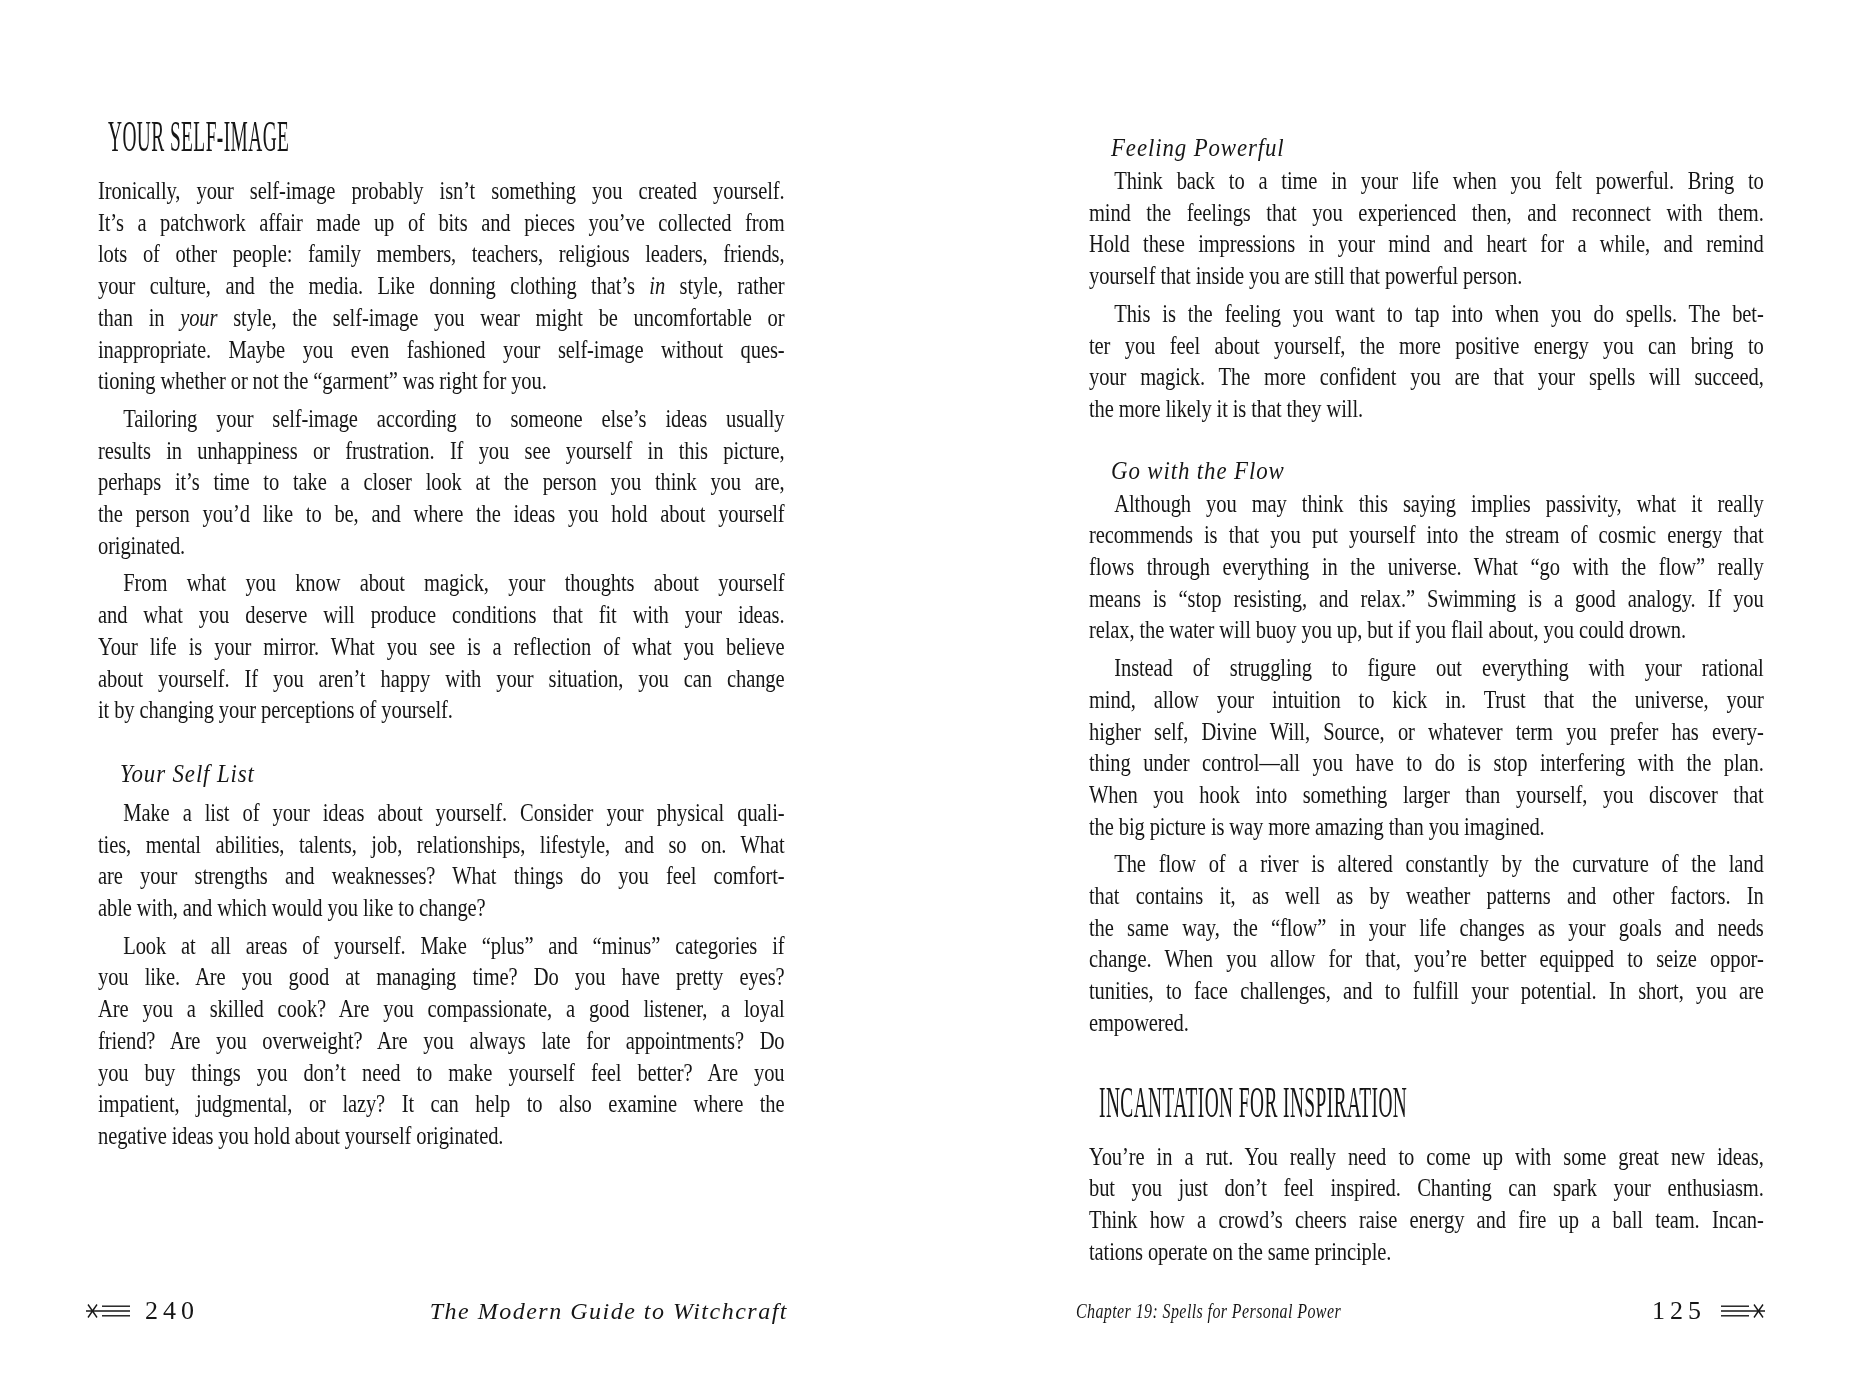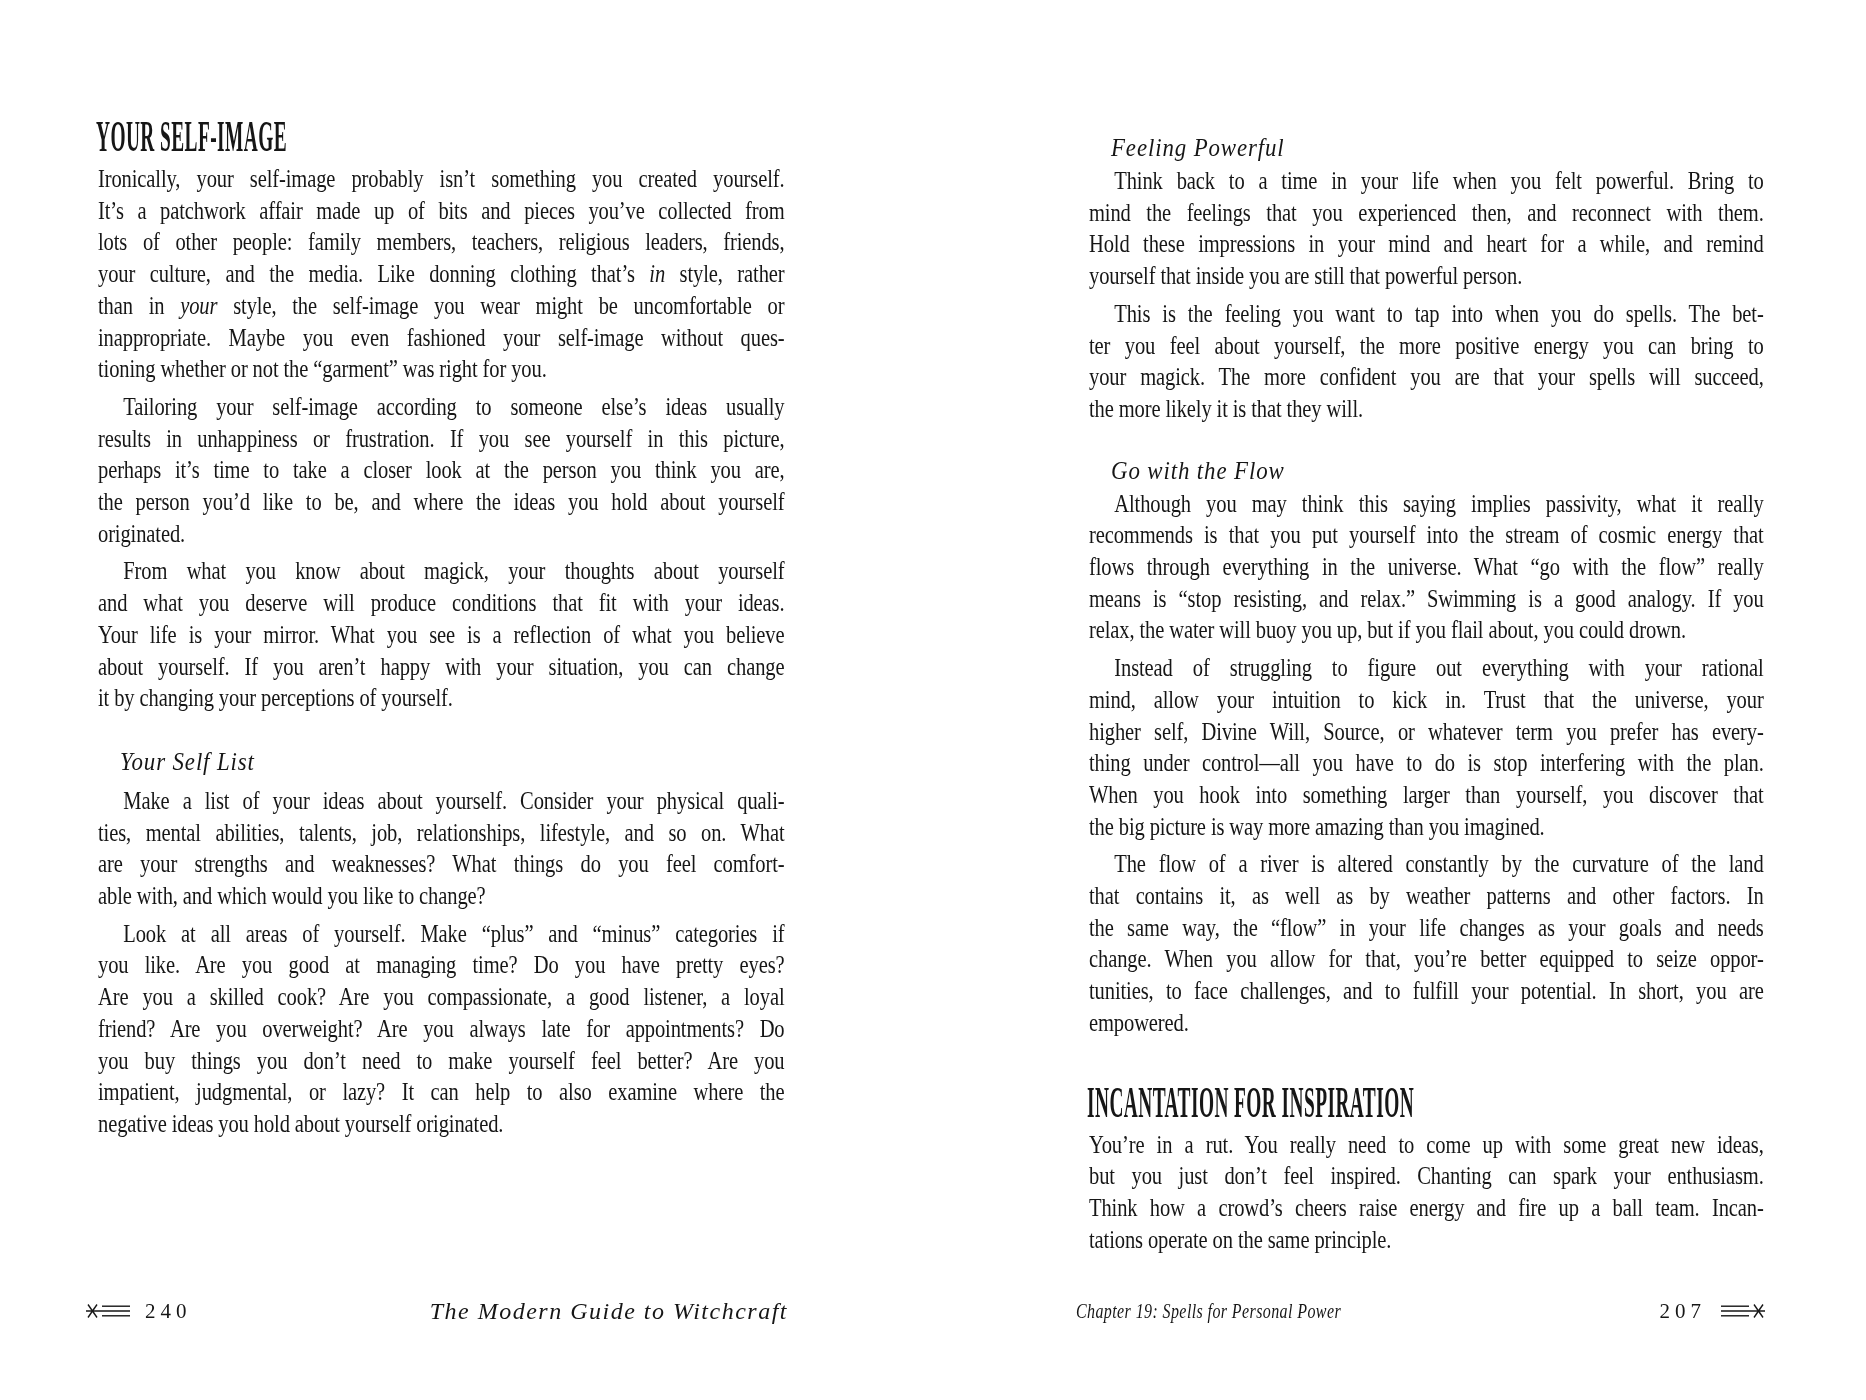--- a/index.html
+++ b/index.html
@@ -15,21 +15,21 @@
   .line{
     font-size:26px;line-height:31.7px;letter-spacing:-0.15px;
     text-align:justify;text-align-last:justify;text-justify:inter-word;
     transform:scaleX(0.79);transform-origin:0 0;white-space:normal;
   }
   .line.last{text-align-last:left;}
   .line.indent{padding-left:32px;}
   .line i{font-style:italic;}
 
   
-  .display-heading{margin:4px;height:44px;line-height:44px;font-weight:700;}
+  .display-heading{margin:16px;height:44px;line-height:44px;font-weight:400;}
   .display-heading .squeeze{
     display:inline-block;font-size:44px;letter-spacing:1px;
     transform:scale(0.44,1);transform-origin:0 100%;white-space:nowrap;
   }
   .dh-left{margin-top:115px;}
   .dh-incant{margin-top:42px;}
 
   
   .subhead{margin:0;line-height:30px;font-weight:400;font-style:italic;margin-left:28px;}
   .subhead .squeeze-sm{display:inline-block;font-size:26px;letter-spacing:1px;
@@ -39,21 +39,21 @@
   .sh-flow{margin-top:31px;}
   .para-after-subhead{margin-top:0;}
   .para-after-heading{margin-top:4px;}
 
   
   .footer{position:absolute;top:1296px;height:30px;display:flex;align-items:center;
           justify-content:space-between;font-size:21px;}
   #footer-left{left:85px;width:703px;}
   #footer-right{left:1076px;width:690px;}
   .footer-group{display:flex;align-items:center;gap:14px;}
-  .page-number{letter-spacing:5px;font-size:21px;}
+  .page-number{letter-spacing:5px;font-size:26px;}
   .book-title{font-style:italic;font-size:24px;letter-spacing:1.5px;white-space:nowrap;}
   .chapter-title{font-style:italic;font-size:20px;letter-spacing:0.5px;white-space:nowrap;
     display:inline-block;transform:scaleX(0.8);transform-origin:0 50%;}
   .ornament{width:46px;height:16px;display:block;}
   .ornament.flip{transform:scaleX(-1);}
 </style>
 </head>
 <body>
 
 <div class="column col-left">
@@ -156,21 +156,21 @@
       <line x1="3" y1="1.5" x2="12" y2="14.5" stroke="#161616" stroke-width="1.4"></line>
     </svg>
     <span class="page-number">240</span>
   </span>
   <span class="book-title">The Modern Guide to Witchcraft</span>
 </div>
 
 <div class="footer" id="footer-right">
   <span class="chapter-title">Chapter 19: Spells for Personal Power</span>
   <span class="footer-group">
-    <span class="page-number">207</span>
+    <span class="page-number">125</span>
     <svg class="ornament flip" viewBox="0 0 46 16">
       <line x1="1" y1="8" x2="45" y2="8" stroke="#161616" stroke-width="1.6"></line>
       <line x1="17" y1="3.2" x2="45" y2="3.2" stroke="#161616" stroke-width="1.4"></line>
       <line x1="17" y1="12.8" x2="45" y2="12.8" stroke="#161616" stroke-width="1.4"></line>
       <line x1="12" y1="1.5" x2="3" y2="14.5" stroke="#161616" stroke-width="1.4"></line>
       <line x1="3" y1="1.5" x2="12" y2="14.5" stroke="#161616" stroke-width="1.4"></line>
     </svg>
   </span>
 </div>
 

